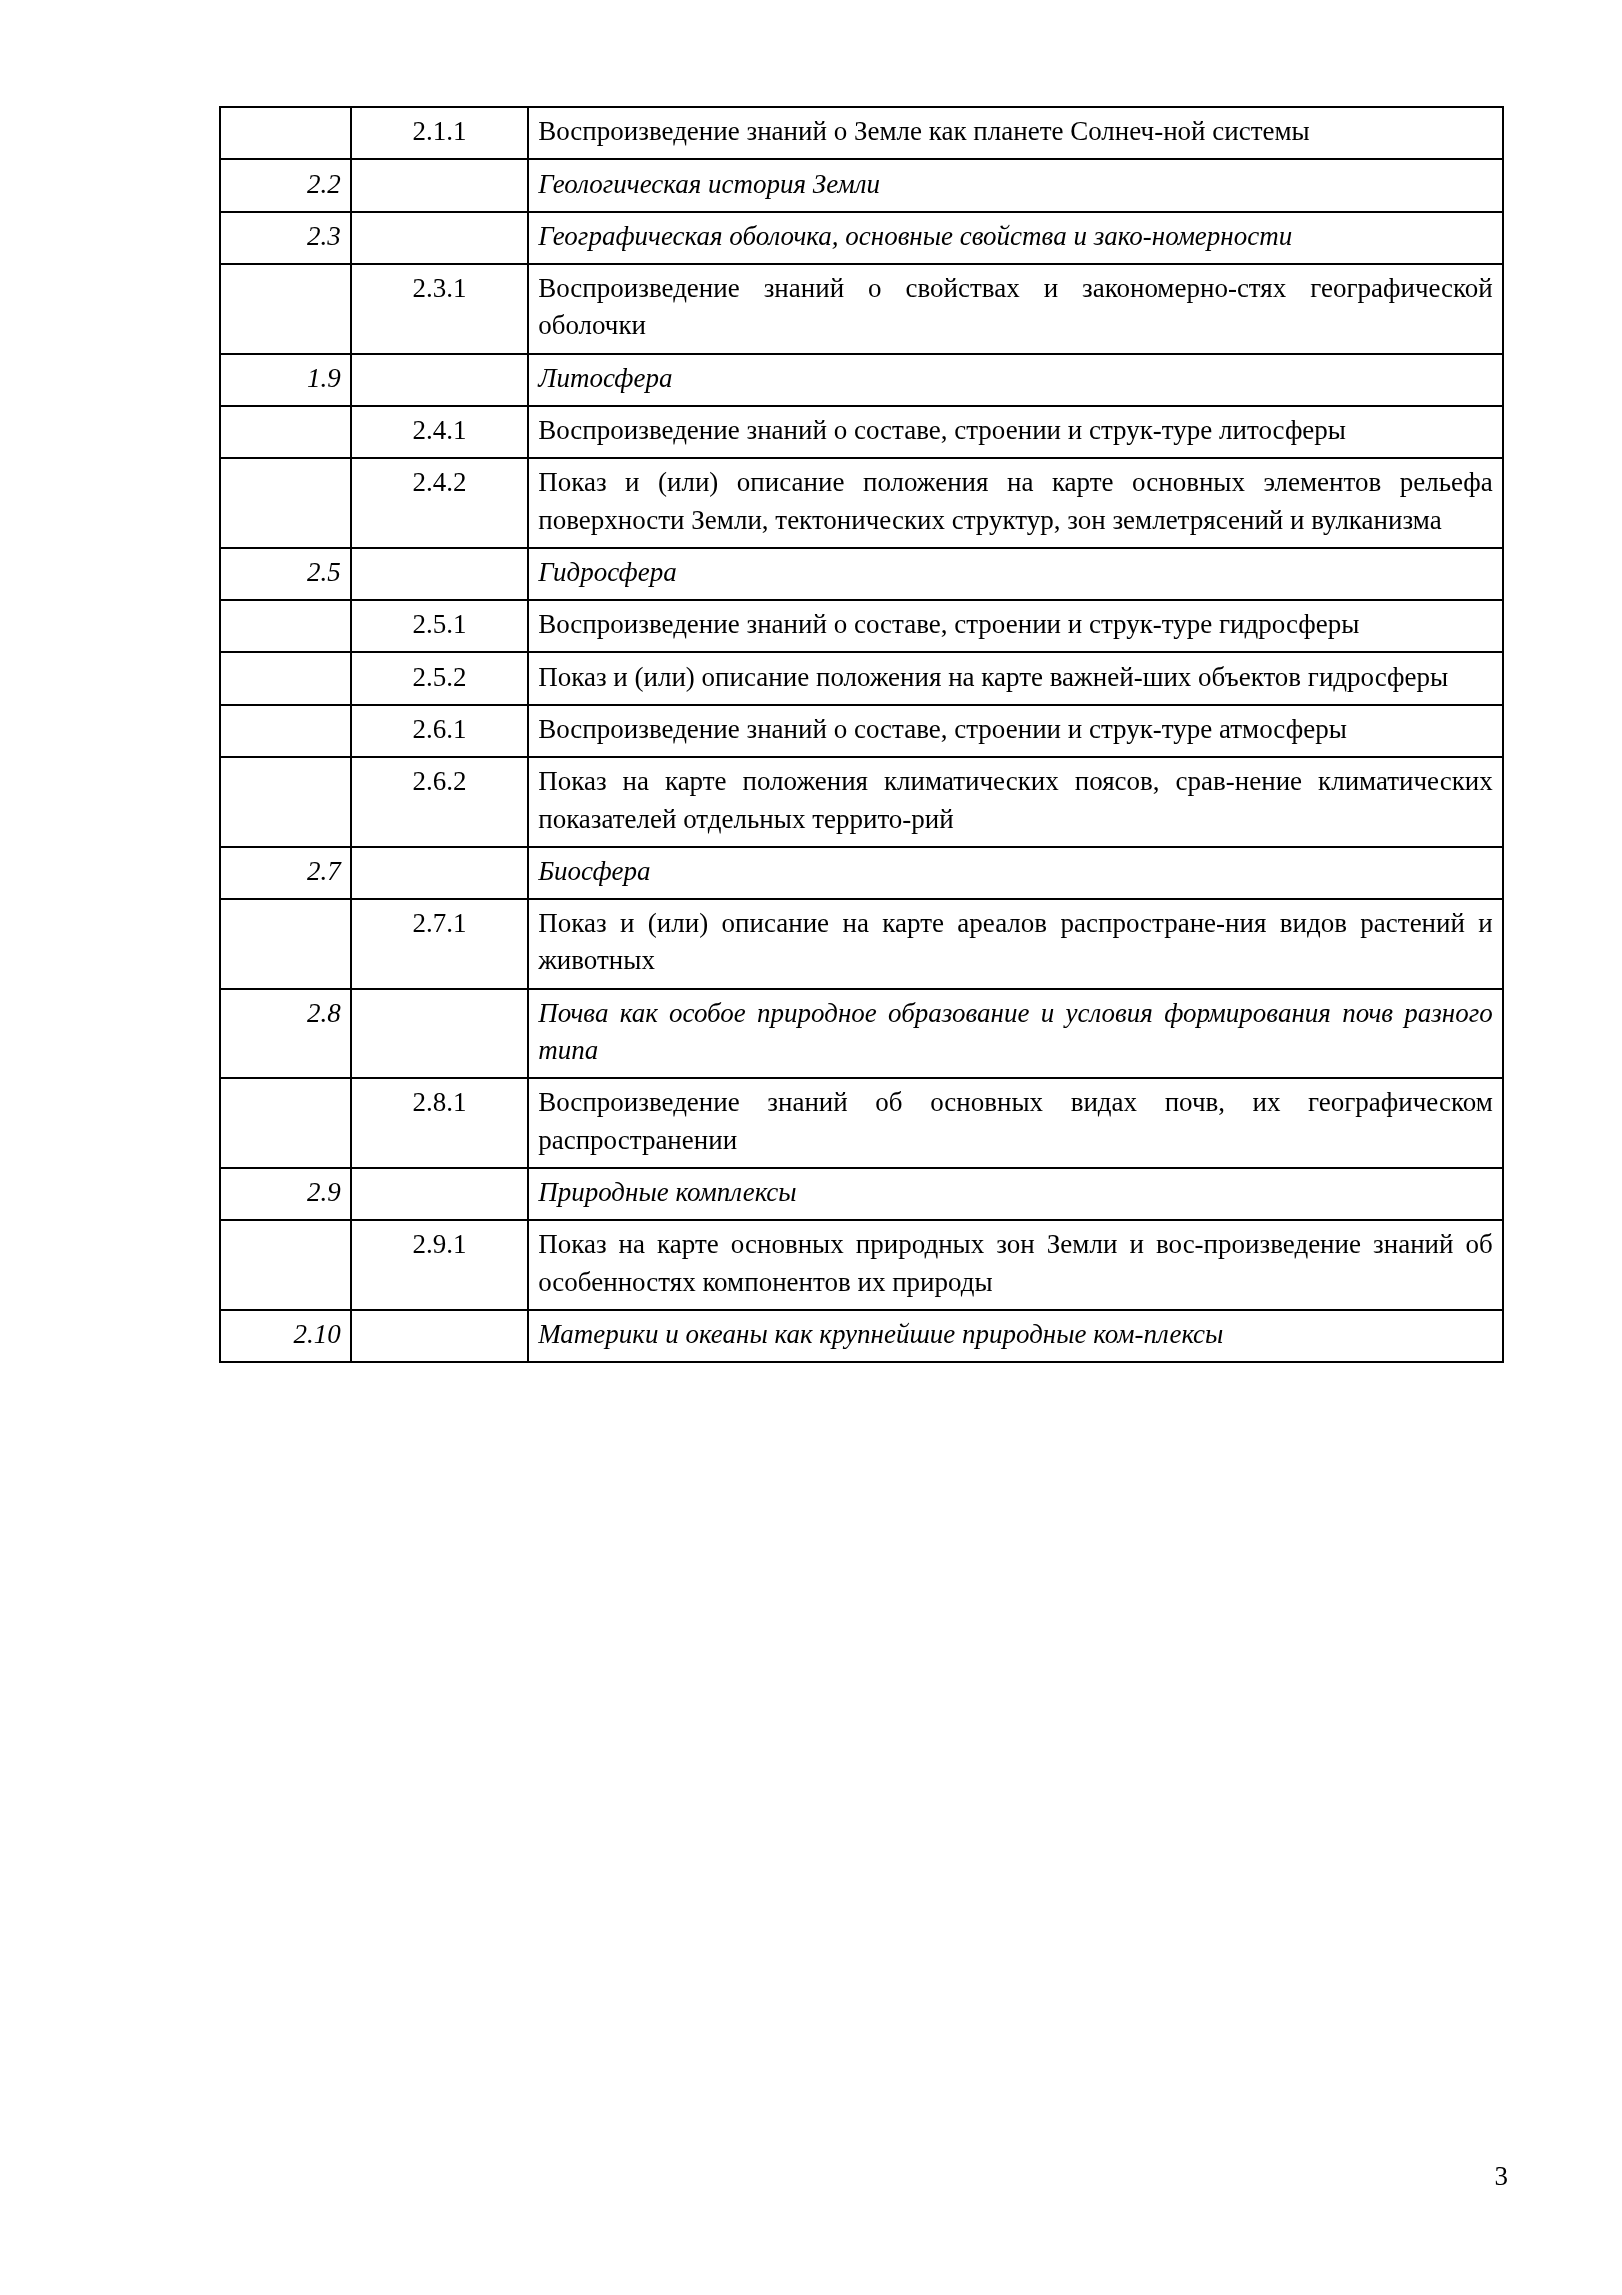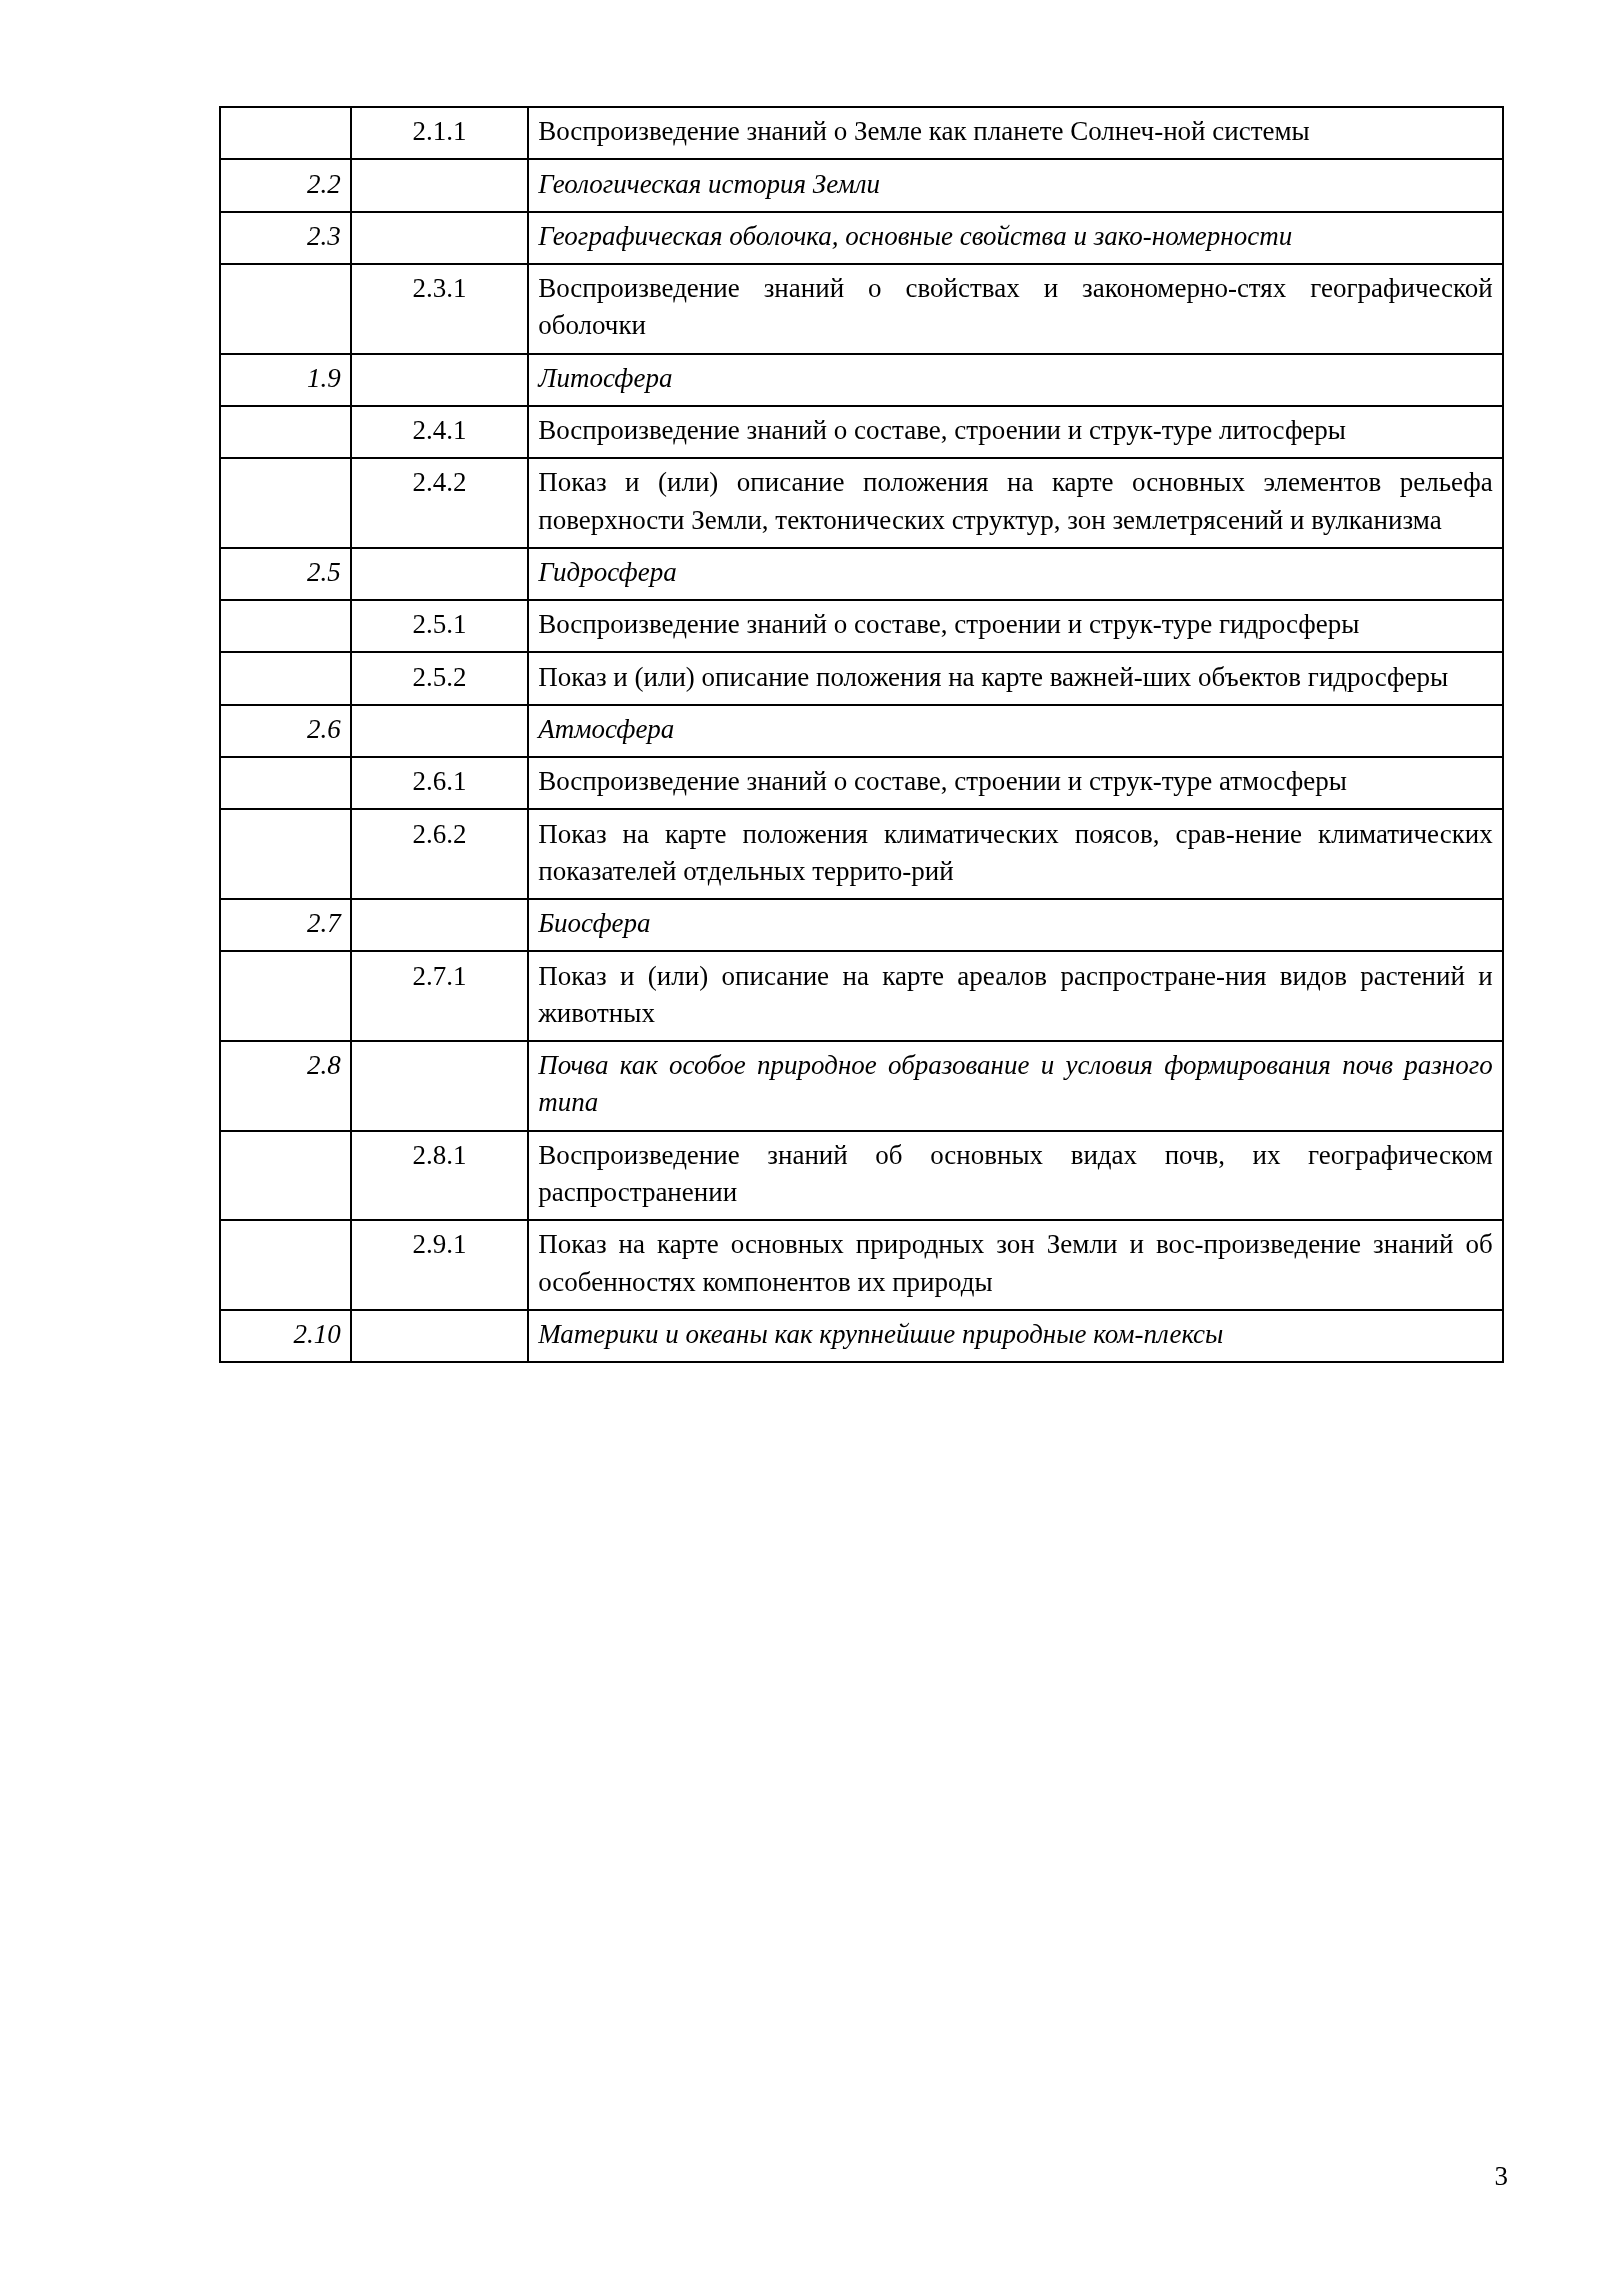--- a/index.html
+++ b/index.html
@@ -125,25 +125,20 @@
           <td class="lvl1"></td>
           <td class="lvl2">2.5.1</td>
           <td class="text">Воспроизведение знаний о составе, строении и струк-туре гидросферы</td>
         </tr>
         <tr>
           <td class="lvl1"></td>
           <td class="lvl2">2.5.2</td>
           <td class="text">Показ и (или) описание положения на карте  важней-ших объектов гидросферы</td>
         </tr>
         <tr>
-          <td class="lvl1">2.6</td>
-          <td class="lvl2"></td>
-          <td class="text italic justify">Атмосфера</td>
-        </tr>
-        <tr>
           <td class="lvl1"></td>
           <td class="lvl2">2.6.1</td>
           <td class="text">Воспроизведение знаний о составе, строении и струк-туре атмосферы</td>
         </tr>
         <tr>
           <td class="lvl1"></td>
           <td class="lvl2">2.6.2</td>
           <td class="text">Показ на карте положения климатических поясов, срав-нение климатических показателей отдельных террито-рий</td>
         </tr>
         <tr>
@@ -160,20 +155,25 @@
           <td class="lvl1">2.8</td>
           <td class="lvl2"></td>
           <td class="text italic justify">Почва как особое природное образование и условия формирования почв разного типа</td>
         </tr>
         <tr>
           <td class="lvl1"></td>
           <td class="lvl2">2.8.1</td>
           <td class="text">Воспроизведение знаний об основных видах почв, их географическом распространении</td>
         </tr>
         <tr>
+          <td class="lvl1">2.9</td>
+          <td class="lvl2"></td>
+          <td class="text italic justify">Природные комплексы</td>
+        </tr>
+        <tr>
           <td class="lvl1"></td>
           <td class="lvl2">2.9.1</td>
           <td class="text">Показ на карте основных природных зон Земли и вос-произведение знаний об особенностях  компонентов их природы</td>
         </tr>
         <tr>
           <td class="lvl1">2.10</td>
           <td class="lvl2"></td>
           <td class="text italic justify">Материки и океаны как крупнейшие природные ком-плексы</td>
         </tr>
       </tbody>

